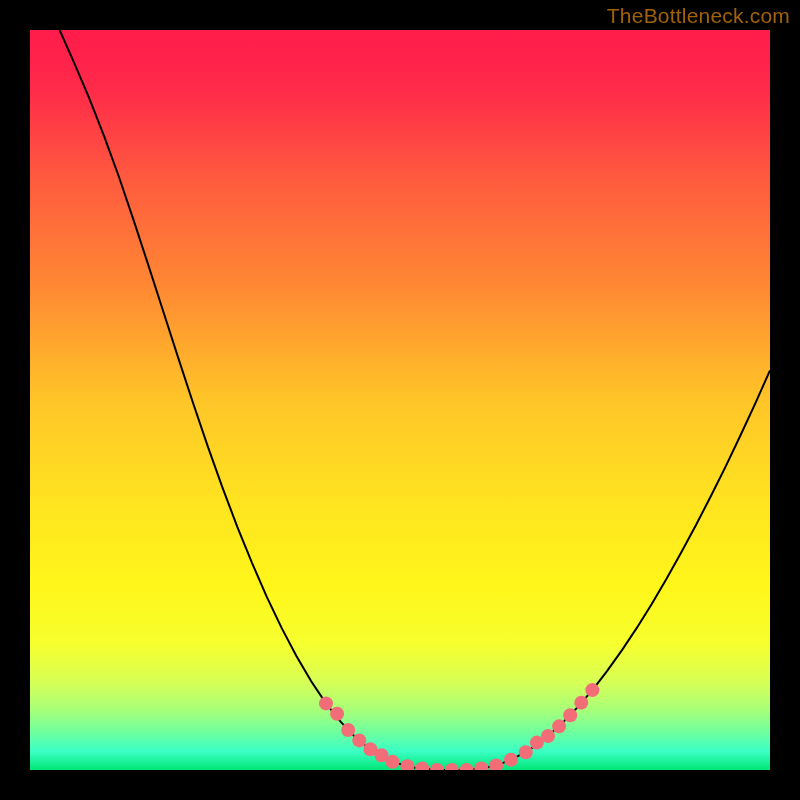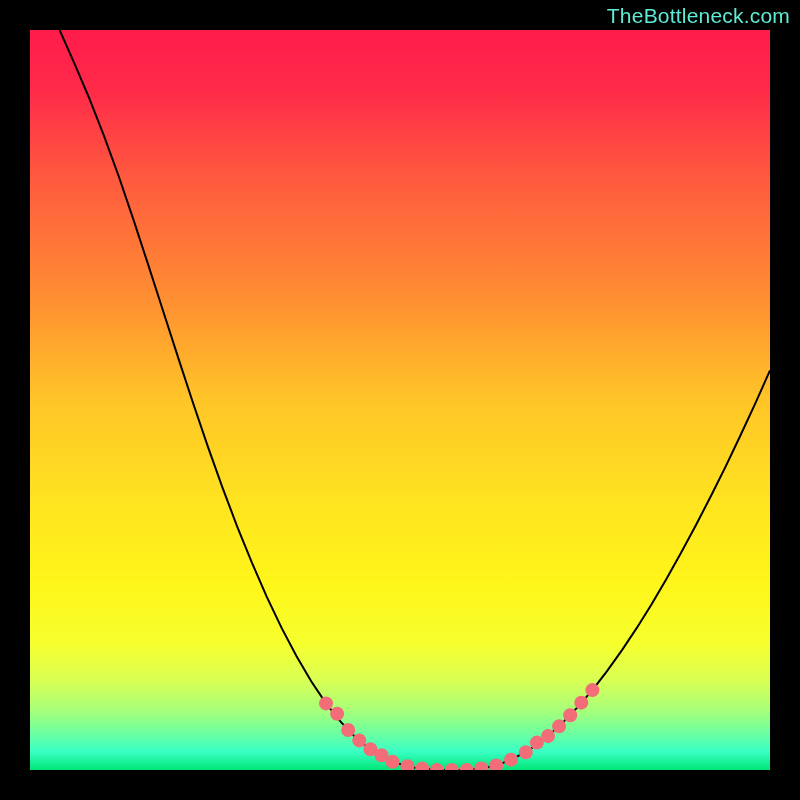--- a/index.html
+++ b/index.html
@@ -14,21 +14,21 @@
   .frame {
     position: relative;
     width: 800px;
     height: 800px;
     background: #000;
   }
   .attribution {
     position: absolute;
     top: 4px;
     right: 10px;
-    color: #5eead4;
+    color: #a16207;
     font-size: 21px;
     letter-spacing: 0.2px;
     font-weight: 400;
   }
   .plot {
     position: absolute;
     left: 30px;
     top: 30px;
     width: 740px;
     height: 740px;

